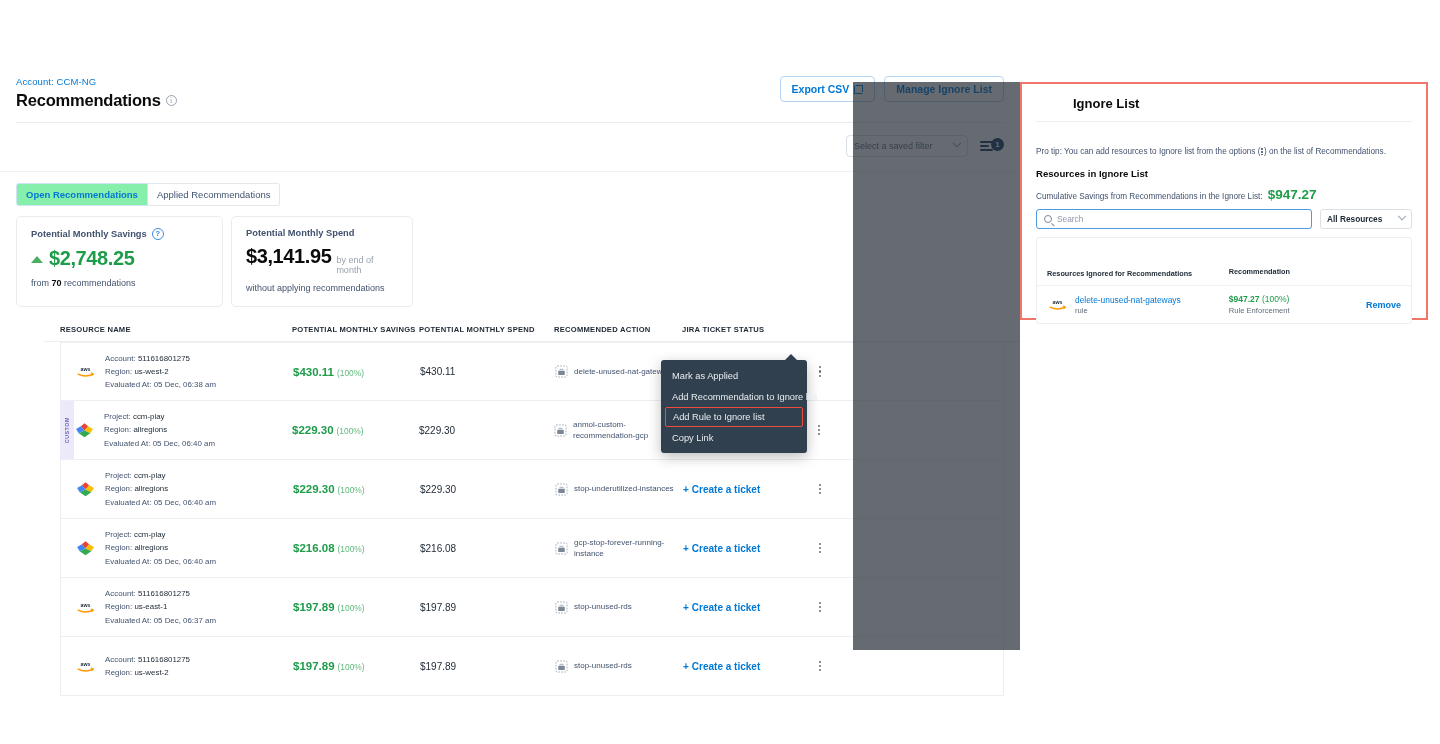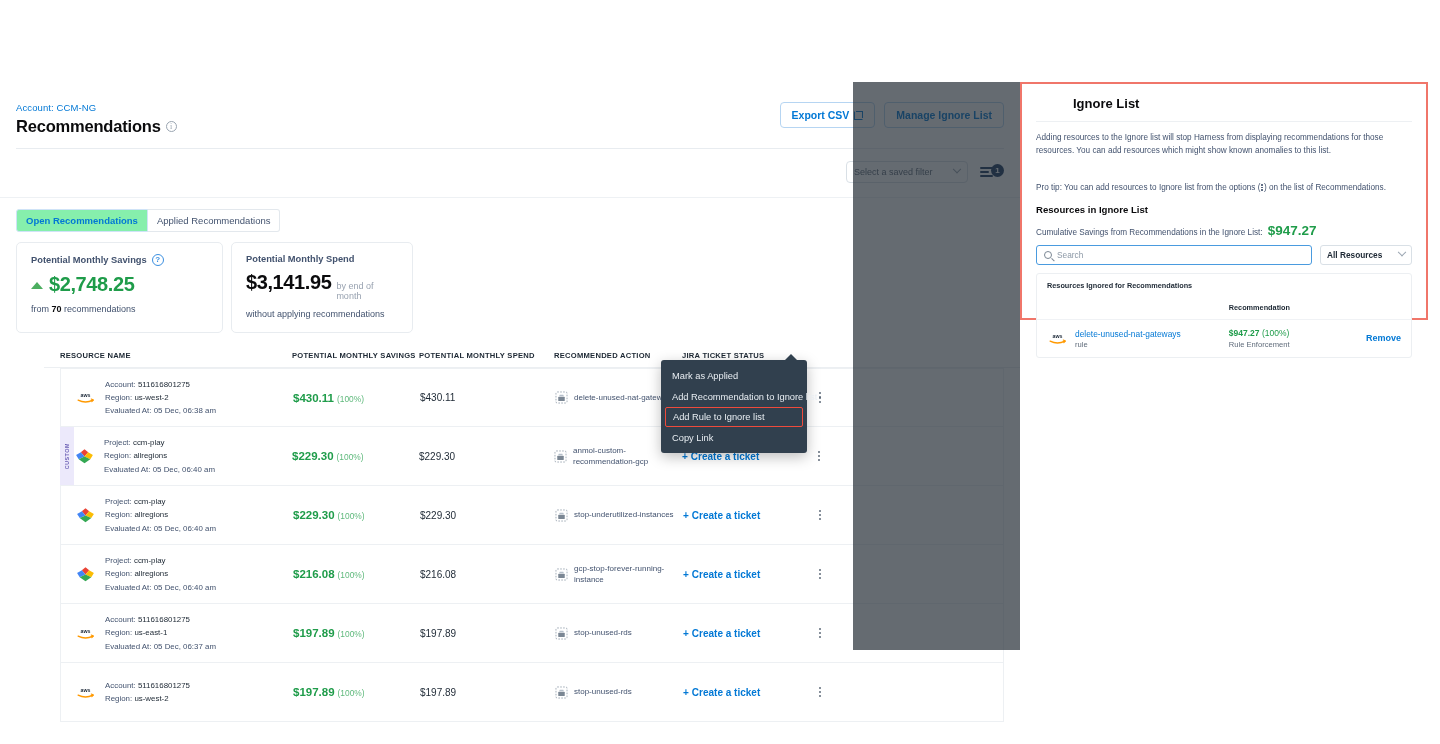--- a/index.html
+++ b/index.html
@@ -6,21 +6,21 @@
   * { box-sizing: border-box; margin: 0; padding: 0; }
   html, body {
     width: 1440px; height: 744px;
     background: #ffffff;
     font-family: "Liberation Sans", sans-serif;
     overflow: hidden;
   }
   #root { position: relative; width: 1440px; height: 744px; background: #fff; }
 
   
-  .page { position: absolute; left: 0; top: 92px; width: 1020px; height: 568px; background: #ffffff; }
+  .page { position: absolute; left: 0; top: 66px; width: 1020px; height: 568px; background: #ffffff; }
 
   .page-header { padding: 10px 16px 0 16px; }
   .account-line { font-size: 9.5px; color: #0278d5; letter-spacing: .1px; }
   .title-row { display: flex; align-items: center; gap: 5px; margin-top: 4px; }
   .page-title { font-size: 16.5px; font-weight: bold; color: #0b0b0d; letter-spacing: -.2px; }
   .info-circle {
     width: 11px; height: 11px; border-radius: 50%; border: 1px solid #9aa5b1;
     color: #9aa5b1; font-size: 8px; line-height: 9px; text-align: center; font-family: "Liberation Serif", serif;
   }
   .hdr-buttons { position: absolute; right: 16px; top: 10px; display: flex; gap: 9px; }
@@ -174,21 +174,21 @@
   .search-input::placeholder { color: #8c98a6; }
   .res-select {
     width: 92px; height: 20px; border: 1px solid #d9e0e6; border-radius: 3px; background: #fff;
     display: flex; align-items: center; justify-content: space-between; padding: 0 6px;
     font-size: 8.3px; color: #1c2733; font-weight: bold; cursor: pointer;
   }
 
   .ign-table { margin-top: 8px; border: 1px solid #eceff2; border-radius: 3px; background: #fff; }
   .ign-head { display: flex; padding: 7px 10px; border-bottom: 1px solid #f0f2f5; }
   .ign-th { font-size: 7.3px; font-weight: bold; color: #1c2733; }
-  .ic-res { width: 190px; }
+  .ic-res { width: 190px; margin-top: 24px; }
   .ic-rec { width: 120px; margin-top: 22px; }
   .ic-act { width: 60px; }
   .ign-row { display: flex; align-items: center; padding: 8px 10px; }
   .ign-res { width: 190px; display: flex; align-items: center; gap: 7px; }
   .ign-name { font-size: 8.4px; color: #0278d5; line-height: 1.45; cursor: pointer; }
   .ign-type { font-size: 7.6px; color: #5f6b7a; }
   .ign-rec { width: 120px; }
   .ign-amt { font-size: 8.5px; font-weight: bold; color: #1f9c4a; }
   .ign-amt .pct { font-weight: normal; }
   .ign-enf { font-size: 7.6px; color: #5f6b7a; margin-top: 2px; }
@@ -502,21 +502,20 @@
     <div class="ctx-item">Add Recommendation to Ignore list</div>
     <div class="ctx-item highlight">Add Rule to Ignore list</div>
     <div class="ctx-item">Copy Link</div>
   </div>
 
   <div class="dim-overlay"></div>
 
   <div class="modal">
     <div class="modal-title">Ignore List</div>
     <div class="modal-rule"></div>
-    <div class="modal-para">Adding resources to the Ignore list will stop Harness from displaying recommendations for those resources. You can add resources which might show known anomalies to this list.</div>
     <div class="modal-para second">
       <span>Pro tip: You can add resources to Ignore list from the options (</span><span class="dots-inline">
           <i></i>
           <i></i>
           <i></i>
         </span><span>) on the list of Recommendations.</span>
     </div>
     <div class="modal-sub">Resources in Ignore List</div>
     <div class="cum-line">
       <span>Cumulative Savings from Recommendations in the Ignore List:</span>

